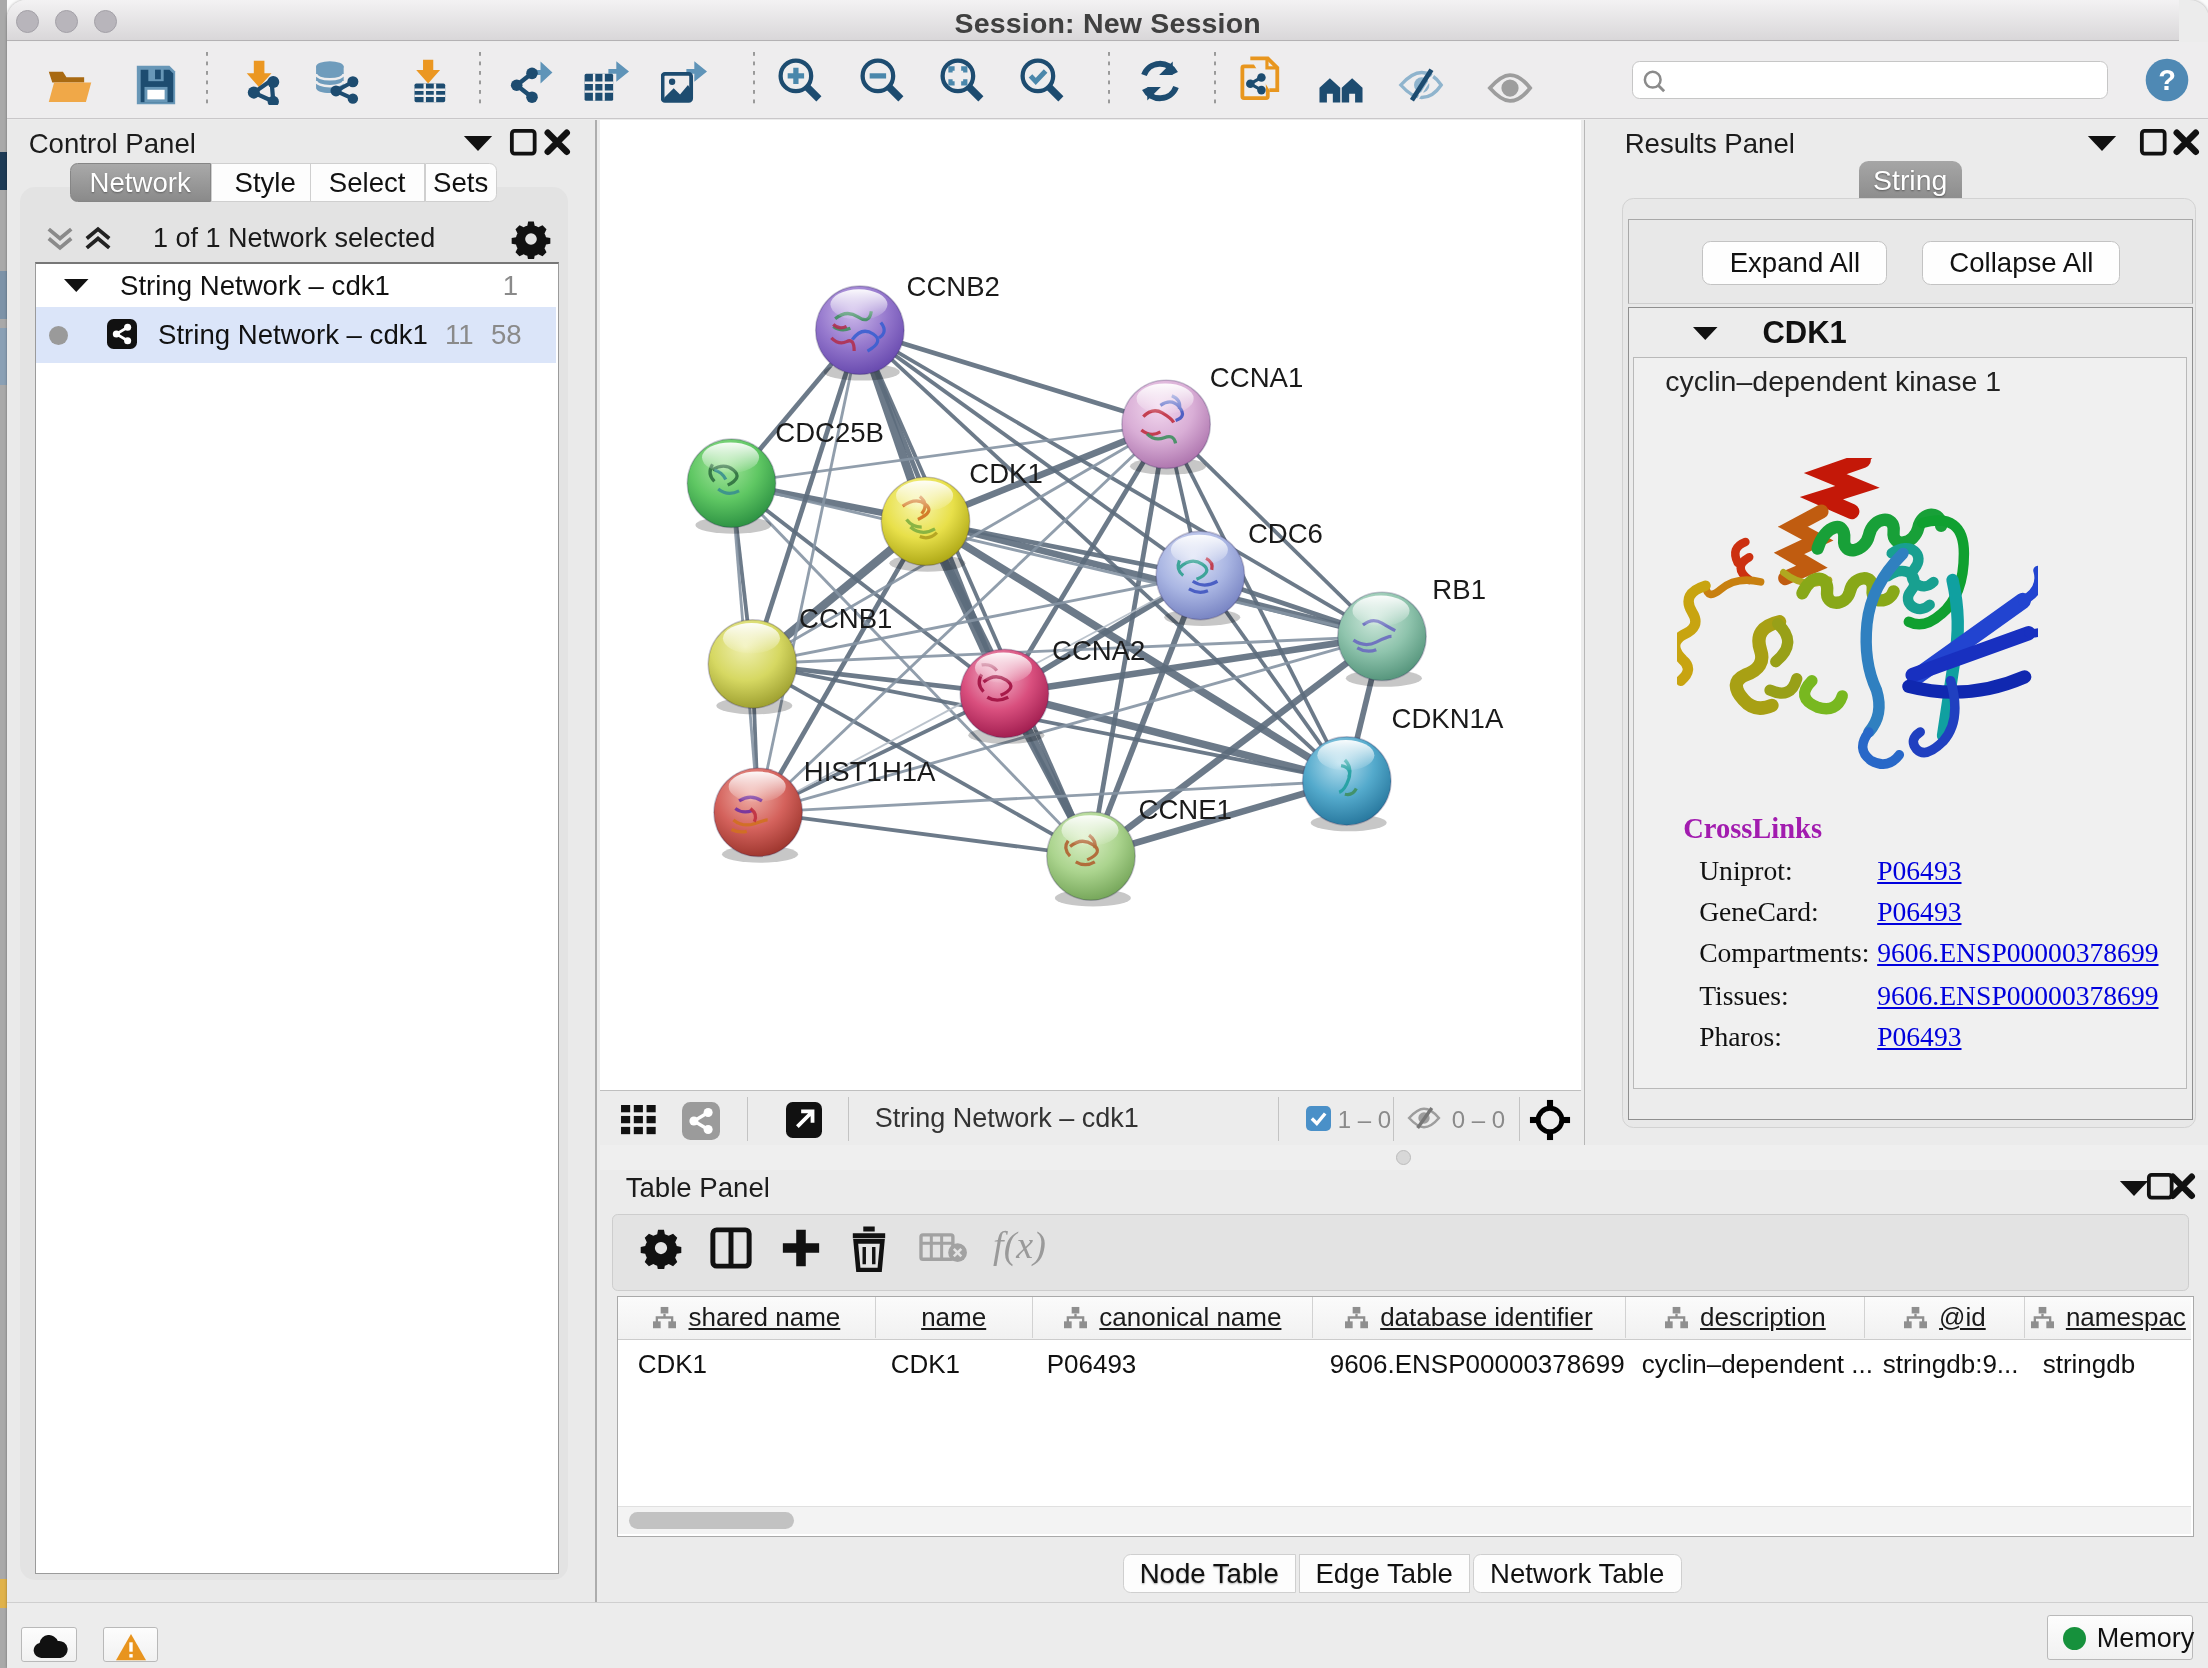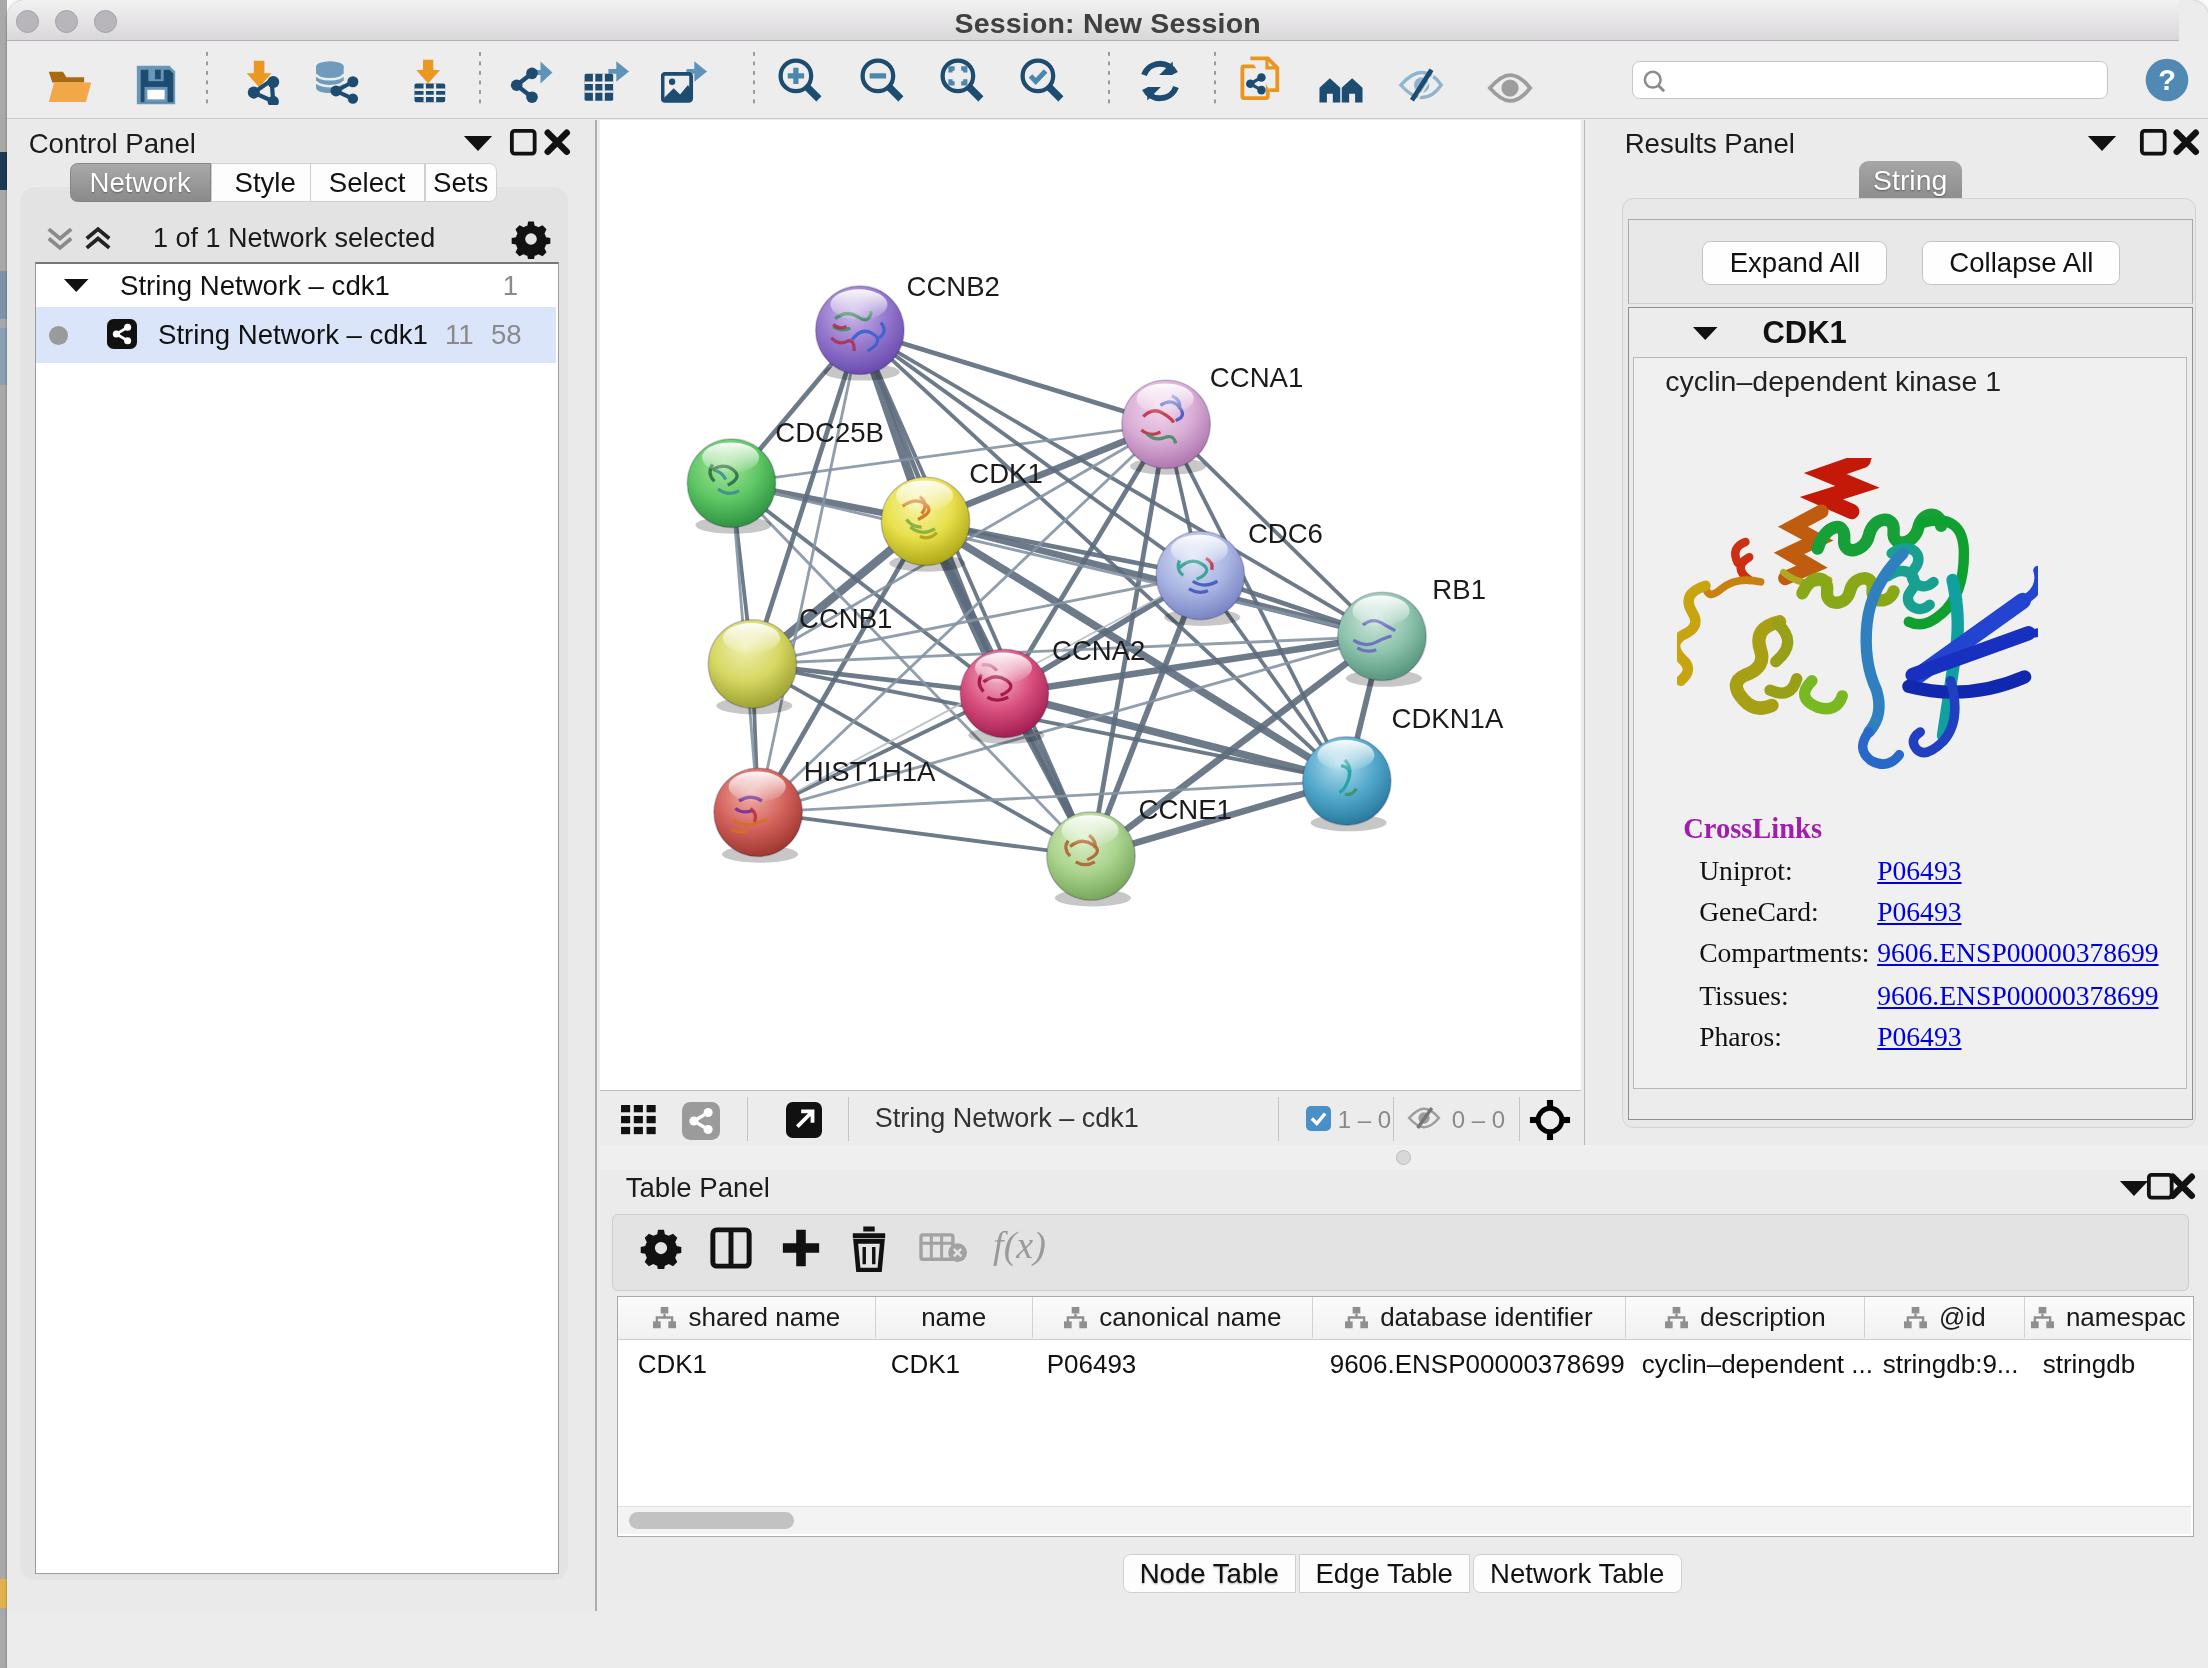--- a/index.html
+++ b/index.html
@@ -46,21 +46,21 @@
 #cdk1head { position:absolute; left:0; top:0; width:561px; height:49px; }
 #cdk1body { position:absolute; left:3.8px; top:49px; width:554px; height:732px; background:#f0f0f0; border:1px solid #b9b9b9; }
 .xl-label { position:absolute; font-family:"Liberation Serif", serif; font-size:27.6px; color:#111; }
 .xl-link { position:absolute; font-family:"Liberation Serif", serif; font-size:27.6px; color:#0000dd; text-decoration:underline; }
 
 
 #tpanel { position:absolute; left:593px; top:1170px; width:1609px; height:432px; background:#ebebeb; }
 #t-toolbar { position:absolute; left:12.4px; top:44px; width:1577px; height:77px; background:#e3e3e3; border:1px solid #cdcdcd; border-radius:5.7px; }
 #t-table { position:absolute; left:17px; top:126px; width:1577px; height:241px; background:#fff; border:1.9px solid #a9a9a9; }
 #t-head { position:absolute; left:0; top:0; width:1573px; height:43px; background:linear-gradient(#fbfbfb,#f1f1f1); border-bottom:1.9px solid #cccccc; font-size:26px; color:#1a1a1a; }
-.hcol { position:absolute; top:0; height:41px; border-right:1px solid #d2d2d2; display:flex; align-items:center; justify-content:center; gap:11.4px; }
+.hcol { position:absolute; top:0; height:41px; border-right:1px solid #d2d2d2; display:flex; align-items:center; justify-content:center; gap:11.4px;text-decoration:underline; }
 .hlbl { position:relative; }
 .tico { flex:none; }
 .cell { position:absolute; top:6.7px; font-size:26px; color:#111; }
 #t-row { position:absolute; left:0; top:45px; width:1573px; height:41px; background:#fff; }
 #t-scroll { position:absolute; left:0; top:209px; width:1573px; height:27.6px; background:#f3f3f3; border-top:1px solid #e0e0e0; }
 #t-thumb { position:absolute; left:11.4px; top:4.8px; width:165px; height:17px; background:#c2c2c2; border-radius:8.6px; }
 .btab { position:absolute; top:0; height:39px; font-size:27.6px; line-height:38px; text-align:center; background:#fdfdfd; border:1px solid #cfcfcf; color:#111; }
 
 
 #statusbar { position:absolute; left:0; top:1602px; width:2202px; height:67px; background:#ececec; border-top:1px solid #cfcfcf; }
@@ -732,15 +732,33 @@
         <div class="cell" style="left:1425px;">stringdb</div>
       </div>
       <div id="t-scroll">
             <div id="t-thumb"></div>
           </div>
     </div>
     <div class="btab tabsel" style="left:523px;top:384px;width:173px;border-radius:7.6px 0 0 7.6px;">Node Table</div>
     <div class="btab" style="left:699px;top:384px;width:171px;">Edge Table</div>
     <div class="btab" style="left:873px;top:384px;width:209px;border-radius:7.6px;">Network Table</div>
   </div>
+  <div id="statusbar">
+    <div class="sbtn" style="left:14.3px;width:56px;">
+      <svg style="position:absolute;left:10.5px;top:6.7px;" width="36" height="25" viewBox="0 0 19 13">
+            <path d="M5 12 a4 4 0 0 1 -1 -7.9 a5 5 0 0 1 9.6 -1 a3.6 3.6 0 0 1 1.4 8.9 z" fill="#111"></path>
+          </svg>
+    </div>
+    <div class="sbtn" style="left:96px;width:55px;">
+      <svg style="position:absolute;left:10.5px;top:3.8px;" width="34" height="30" viewBox="0 0 18 16">
+            <path d="M9 1 L17 15 H1 z" fill="#e8941e"></path>
+            <rect x="8.1" y="5.5" width="1.8" height="5" fill="#fff"></rect>
+            <rect x="8.1" y="11.8" width="1.8" height="1.8" fill="#fff"></rect>
+          </svg>
+    </div>
+    <div class="sbtn" style="left:2040px;width:146px;top:12.4px;height:45px;">
+      <div style="position:absolute;left:15px;top:10.5px;width:23px;height:23px;border-radius:50%;background:#16913c;"></div>
+      <div style="position:absolute;left:49px;top:6.7px;font-size:27px;color:#111;">Memory</div>
+    </div>
+  </div>
 </div>
 </div>
 
 
 </body></html>

